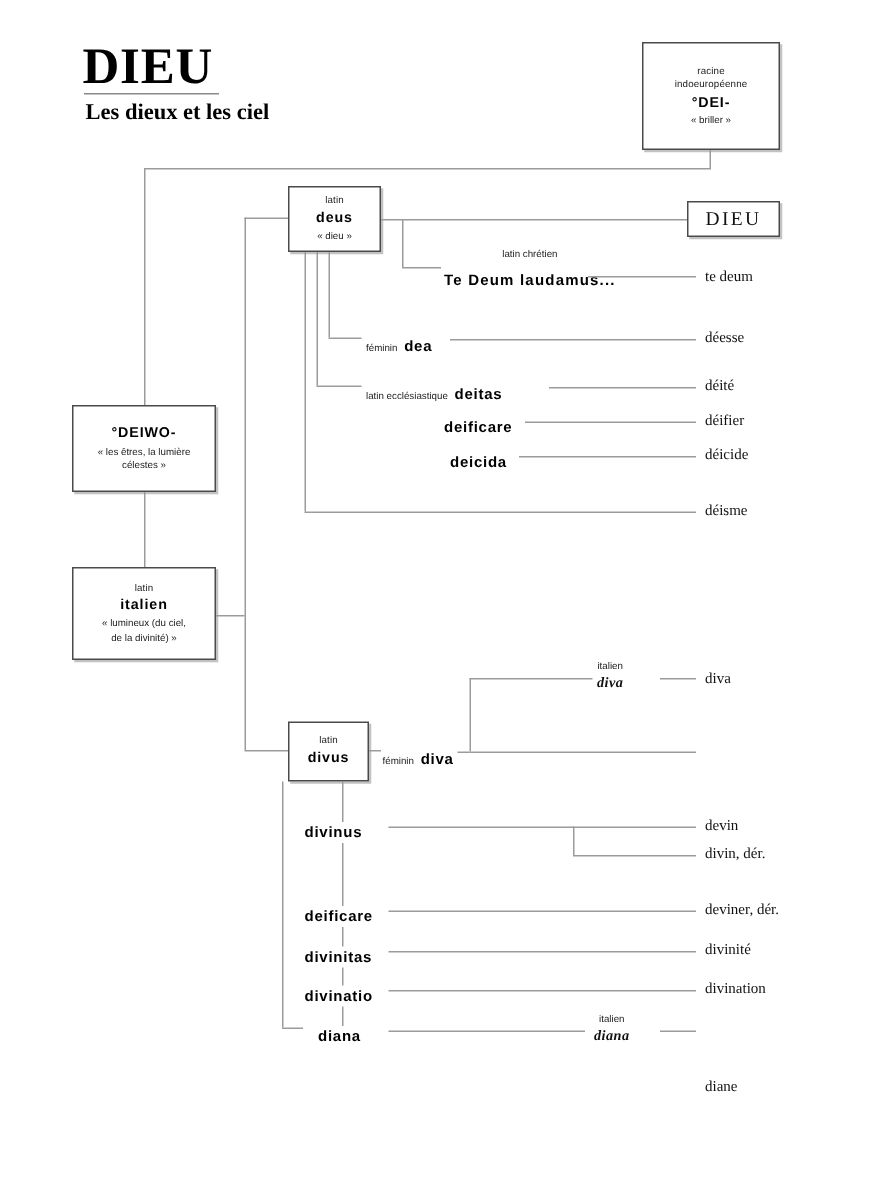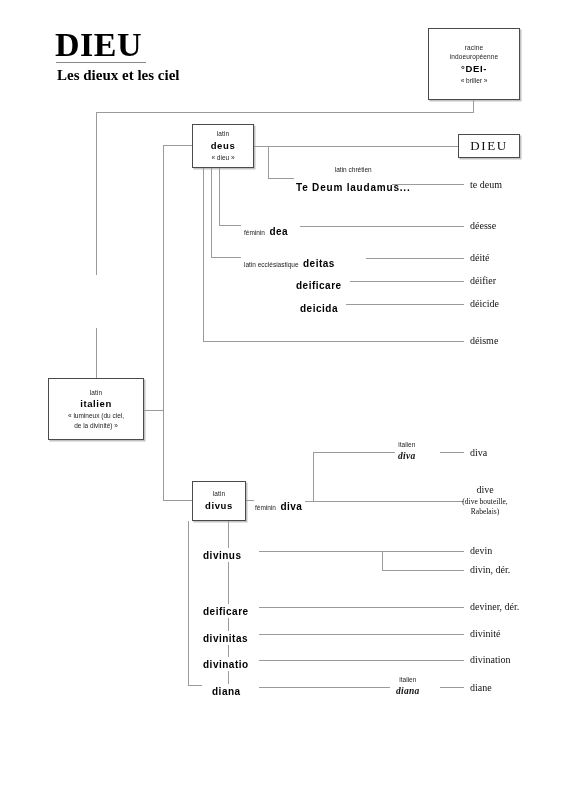--- a/index.html
+++ b/index.html
@@ -146,20 +146,25 @@
     <span class="lbl-small">racine</span>
     <span class="lbl-small">indoeuropéenne</span>
     <span class="lbl-main">°DEI-</span>
     <span class="lbl-gloss">« briller »</span>
   </div>
 
   <div class="v-line" style="left:473px; top:100px; height:12px;"></div>
   <div class="h-line" style="left:96px; top:112px; width:378px;"></div>
   <div class="v-line" style="left:96px; top:112px; height:163px;"></div>
 
+  <div class="box" style="left:48px; top:270px; width:96px; height:58px;">
+    <span class="lbl-main">°DEIWO-</span>
+    <span class="lbl-gloss">« les êtres, la lumière</span>
+    <span class="lbl-gloss">célestes »</span>
+  </div>
 
   <div class="v-line" style="left:96px; top:328px; height:50px;"></div>
 
   <div class="box" style="left:48px; top:378px; width:96px; height:62px;">
     <span class="lbl-small">latin</span>
     <span class="lbl-main">italien</span>
     <span class="lbl-gloss">« lumineux (du ciel,</span>
     <span class="lbl-gloss">de la divinité) »</span>
   </div>
 
@@ -240,25 +245,20 @@
   <div class="h-line" style="left:313px; top:452px; width:82px;"></div>
   <div class="h-line" style="left:313px; top:501px; width:151px;"></div>
 
   <div class="node stack" style="left:398px; top:441px;">
     <span class="pre">italien</span>
     <span class="ital">diva</span>
   </div>
   <div class="h-line" style="left:440px; top:452px; width:24px;"></div>
   <div class="outcome" style="left:470px; top:446px;">diva</div>
 
-  <div class="outcome center" style="left:437px; top:483px; width:96px;">
-    <span>dive</span>
-    <span class="sub">(dive bouteille,</span>
-    <span class="sub">Rabelais)</span>
-  </div>
 
   <div class="v-line" style="left:188px; top:521px; height:164px;"></div>
   <div class="h-line" style="left:188px; top:685px; width:14px;"></div>
 
   <div class="v-line" style="left:228px; top:521px; height:27px;"></div>
   <div class="v-line" style="left:228px; top:562px; height:42px;"></div>
   <div class="v-line" style="left:228px; top:618px; height:13px;"></div>
   <div class="v-line" style="left:228px; top:645px; height:12px;"></div>
   <div class="v-line" style="left:228px; top:671px; height:13px;"></div>
 
@@ -291,15 +291,15 @@
 
   <div class="node" style="left:212px; top:679px;">
     <span class="bold">diana</span>
   </div>
   <div class="h-line" style="left:259px; top:687px; width:131px;"></div>
   <div class="node stack" style="left:396px; top:676px;">
     <span class="pre">italien</span>
     <span class="ital">diana</span>
   </div>
   <div class="h-line" style="left:440px; top:687px; width:24px;"></div>
-  <div class="outcome" style="left:470px; top:681px;">diane</div>
+  <div class="outcome" style="left:470px; top:718px;">diane</div>
 
 </div>
 
 </body></html>

